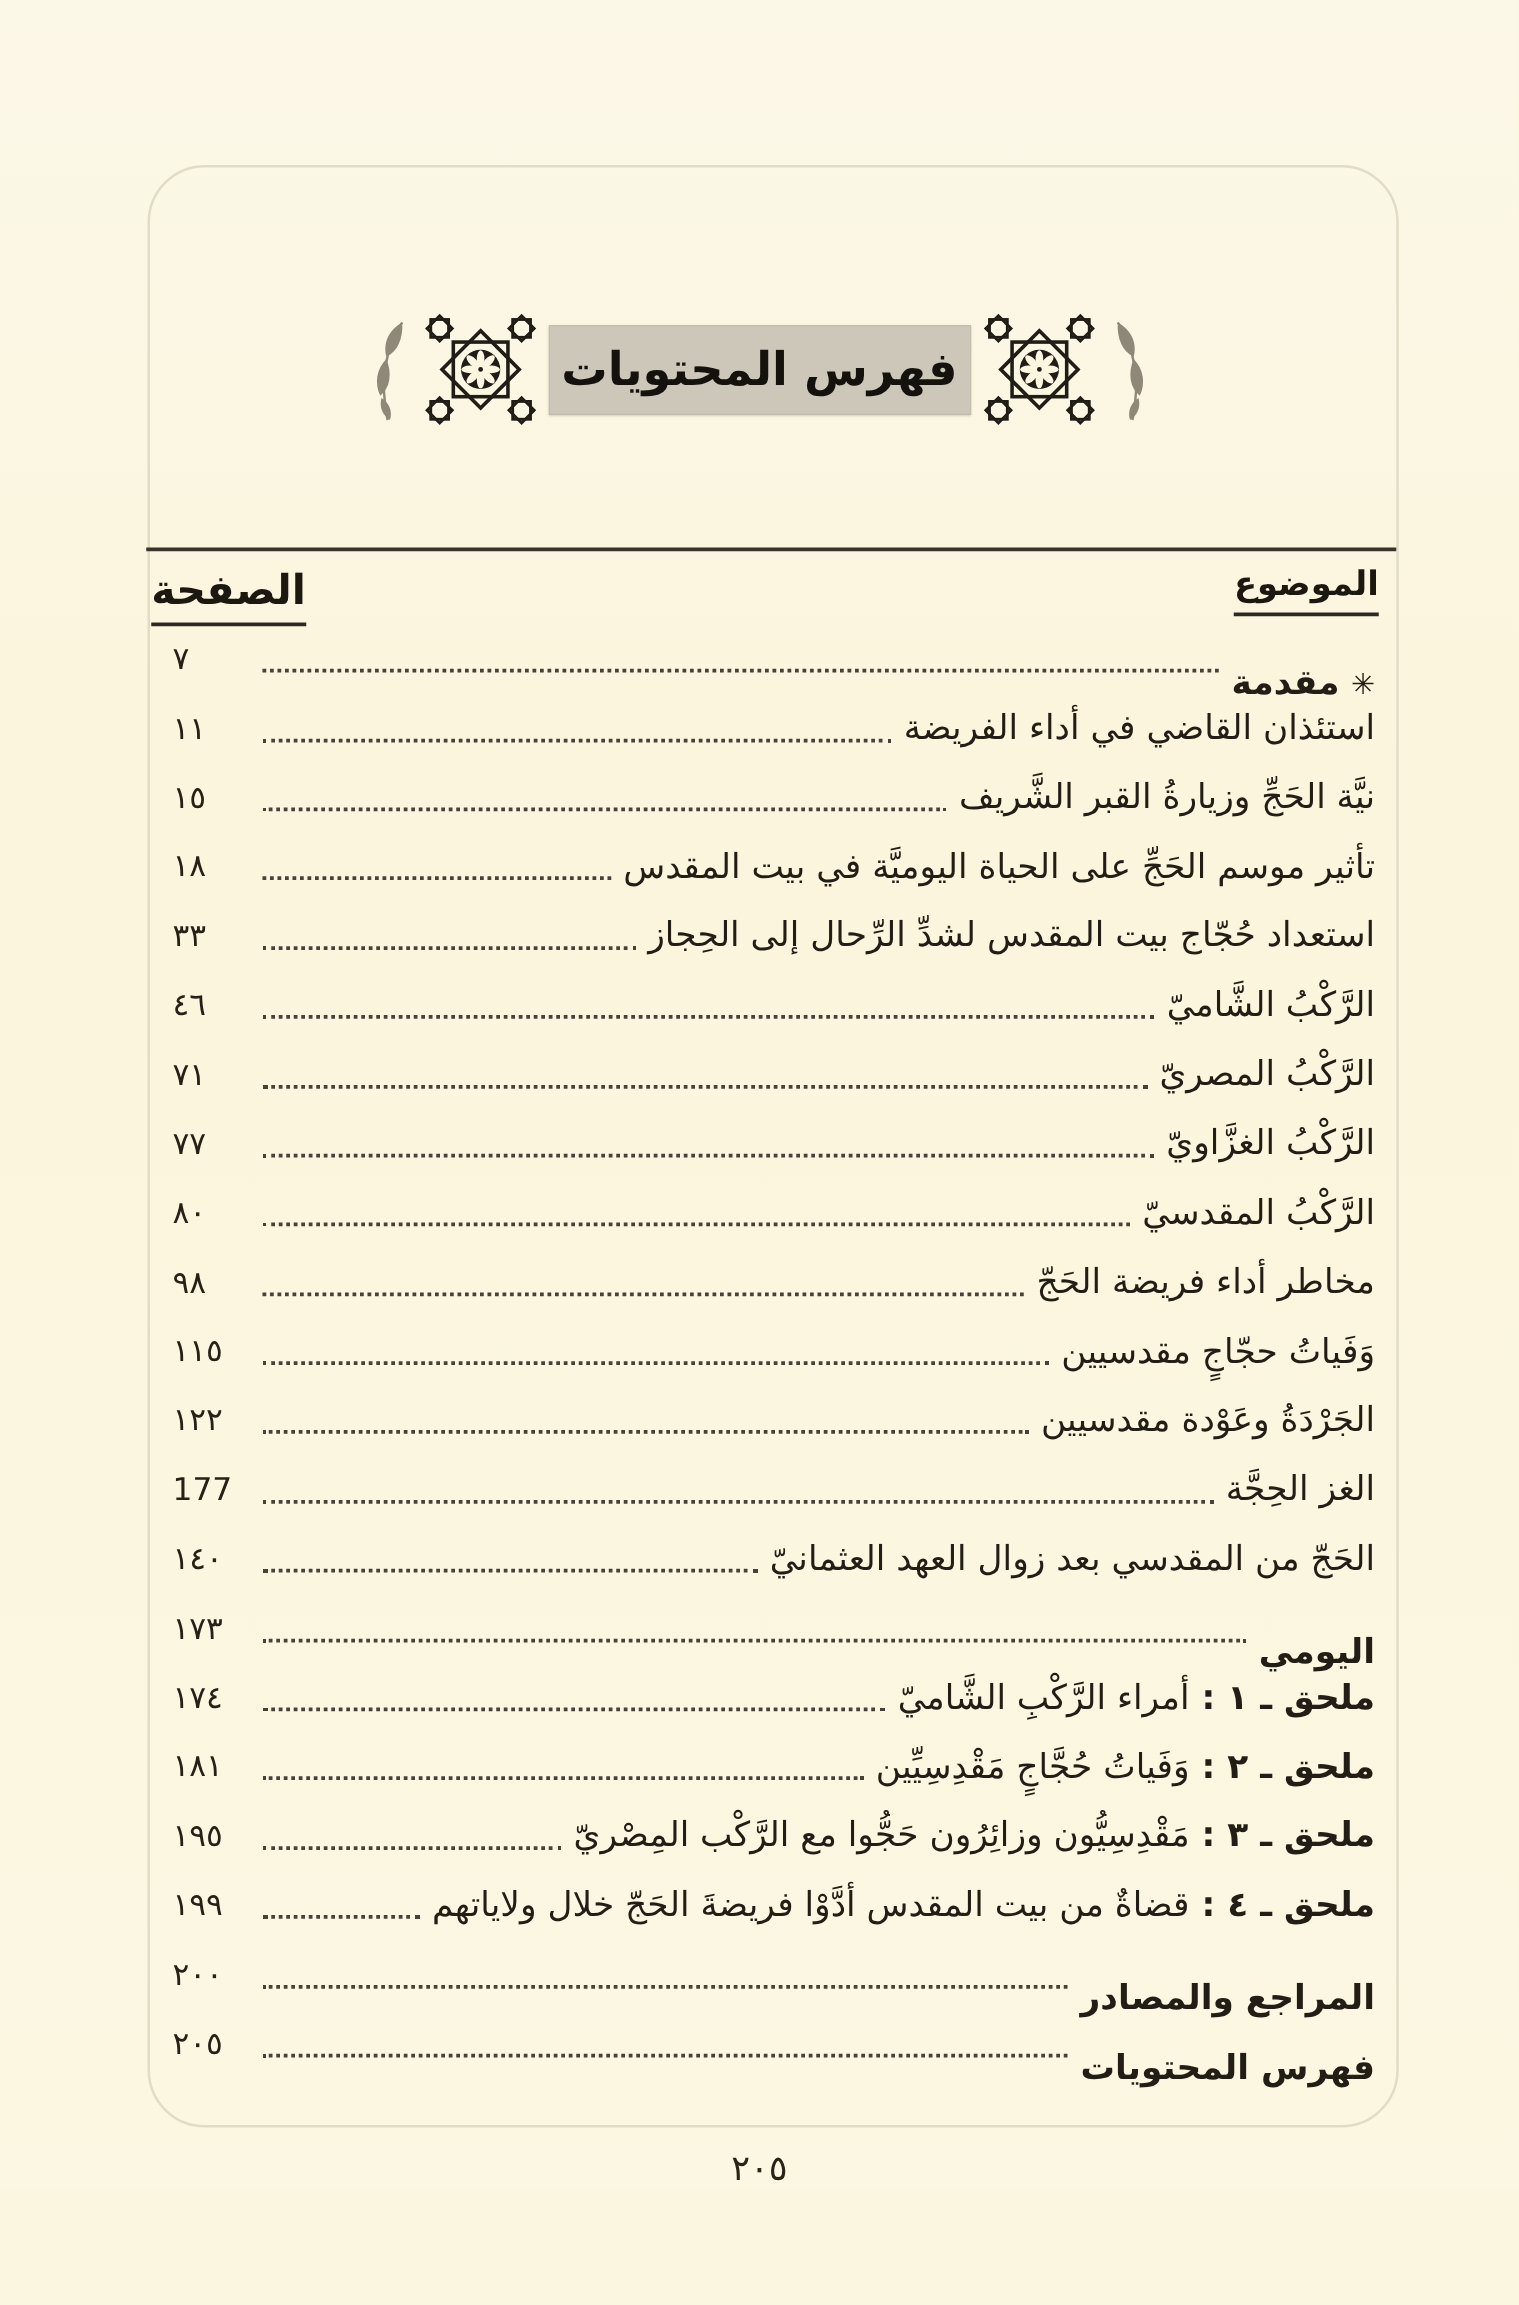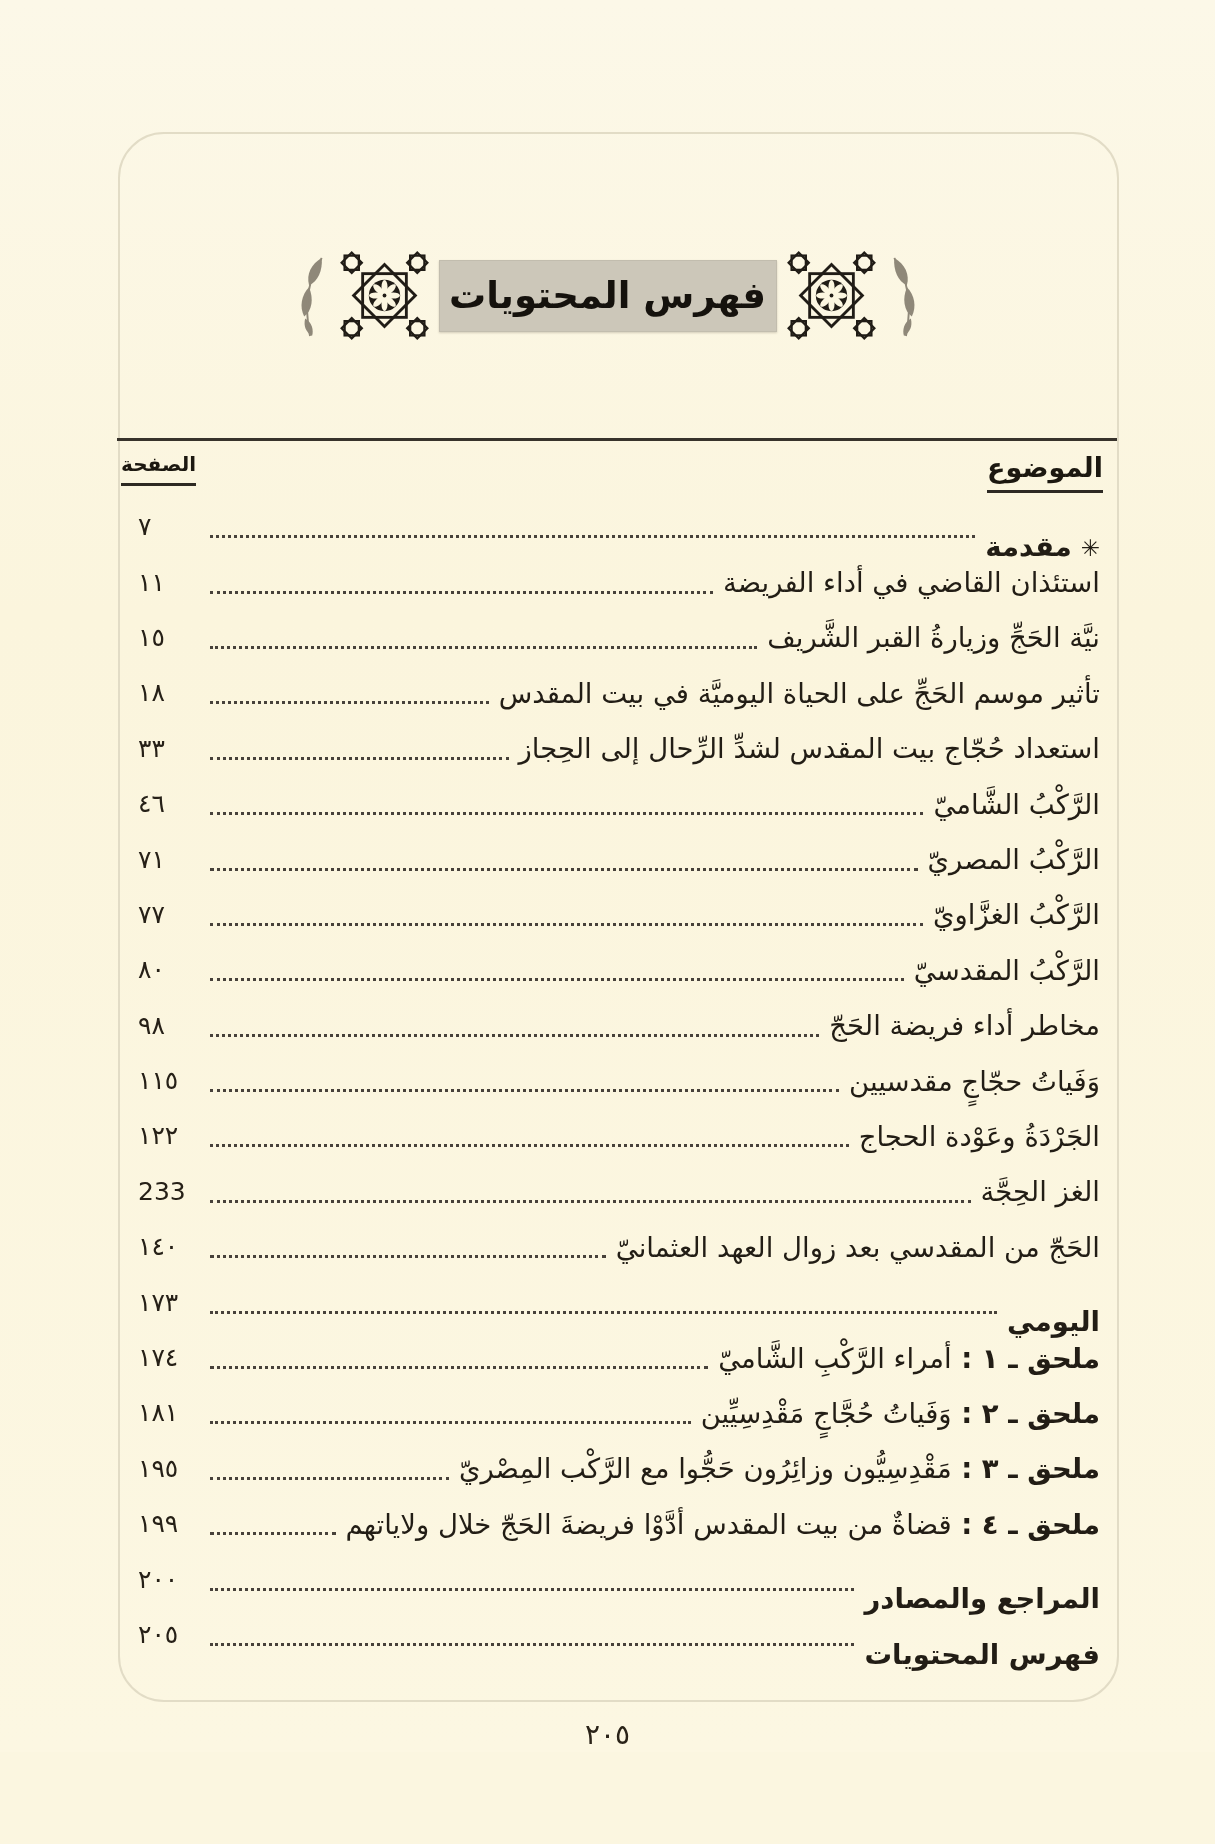--- a/index.html
+++ b/index.html
@@ -50,21 +50,21 @@
   }
   .col-header {
     position: absolute;
     top: 452px;
     font-weight: 700;
     border-bottom: 3px solid #2e2a23;
     padding-bottom: 7px;
     color: #1c1810;
   }
   .col-header.subject { right: 112px; font-size: 27px; }
-  .col-header.pagehdr { left: 121px; font-size: 20px; }
+  .col-header.pagehdr { left: 121px; font-size: 33px; }
   
   .toc {
     position: absolute;
     top: 499px; left: 138px;
     width: 962px;
     direction: rtl;
   }
   .toc-row {
     display: flex;
     align-items: center;
@@ -251,28 +251,28 @@
         <span class="toc-title">مخاطر أداء فريضة الحَجّ</span>
         <span class="leader"></span>
         <span class="toc-page">٩٨</span>
       </div>
       <div class="toc-row">
         <span class="toc-title">وَفَياتُ حجّاجٍ مقدسيين</span>
         <span class="leader"></span>
         <span class="toc-page">١١٥</span>
       </div>
       <div class="toc-row">
-        <span class="toc-title">الجَرْدَةُ وعَوْدة الحجاج</span>
+        <span class="toc-title">الجَرْدَةُ وعَوْدة مقدسيين</span>
         <span class="leader"></span>
         <span class="toc-page">١٢٢</span>
       </div>
       <div class="toc-row">
         <span class="toc-title">الغز الحِجَّة</span>
         <span class="leader"></span>
-        <span class="toc-page">233</span>
+        <span class="toc-page">177</span>
       </div>
       <div class="toc-row">
         <span class="toc-title">الحَجّ من المقدسي بعد زوال العهد العثمانيّ</span>
         <span class="leader"></span>
         <span class="toc-page">١٤٠</span>
       </div>
       <div class="toc-row">
         <span class="toc-title bold">اليومي</span>
         <span class="leader"></span>
         <span class="toc-page">١٧٣</span>

